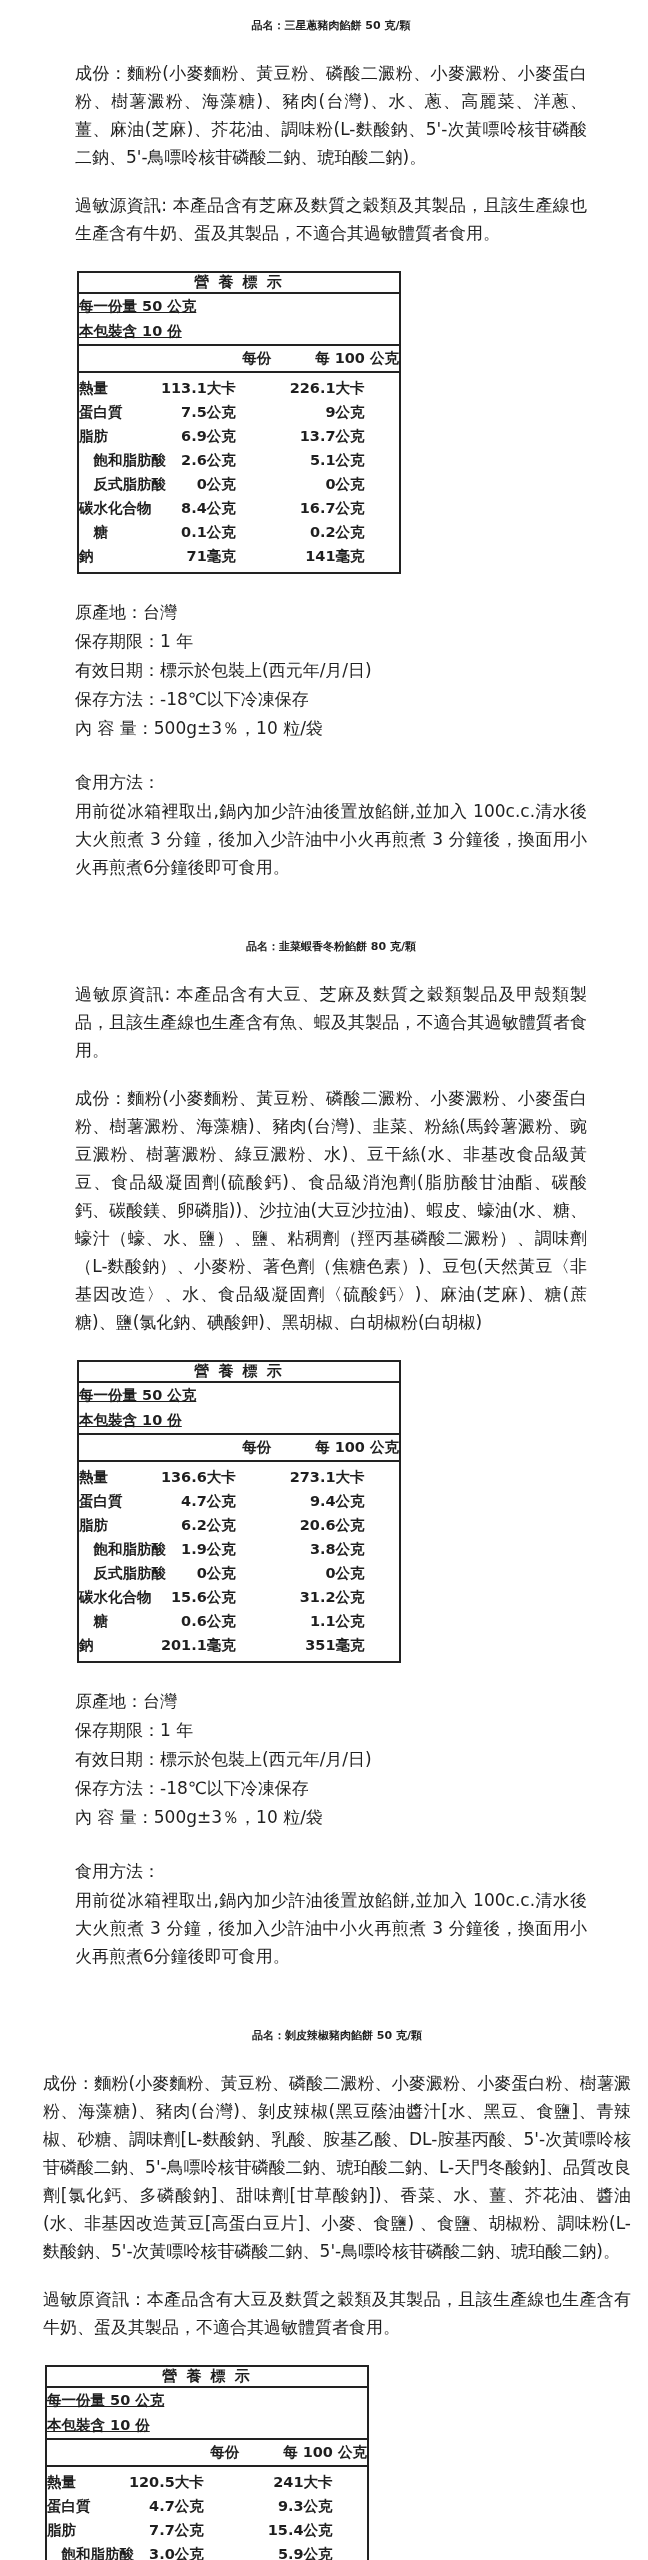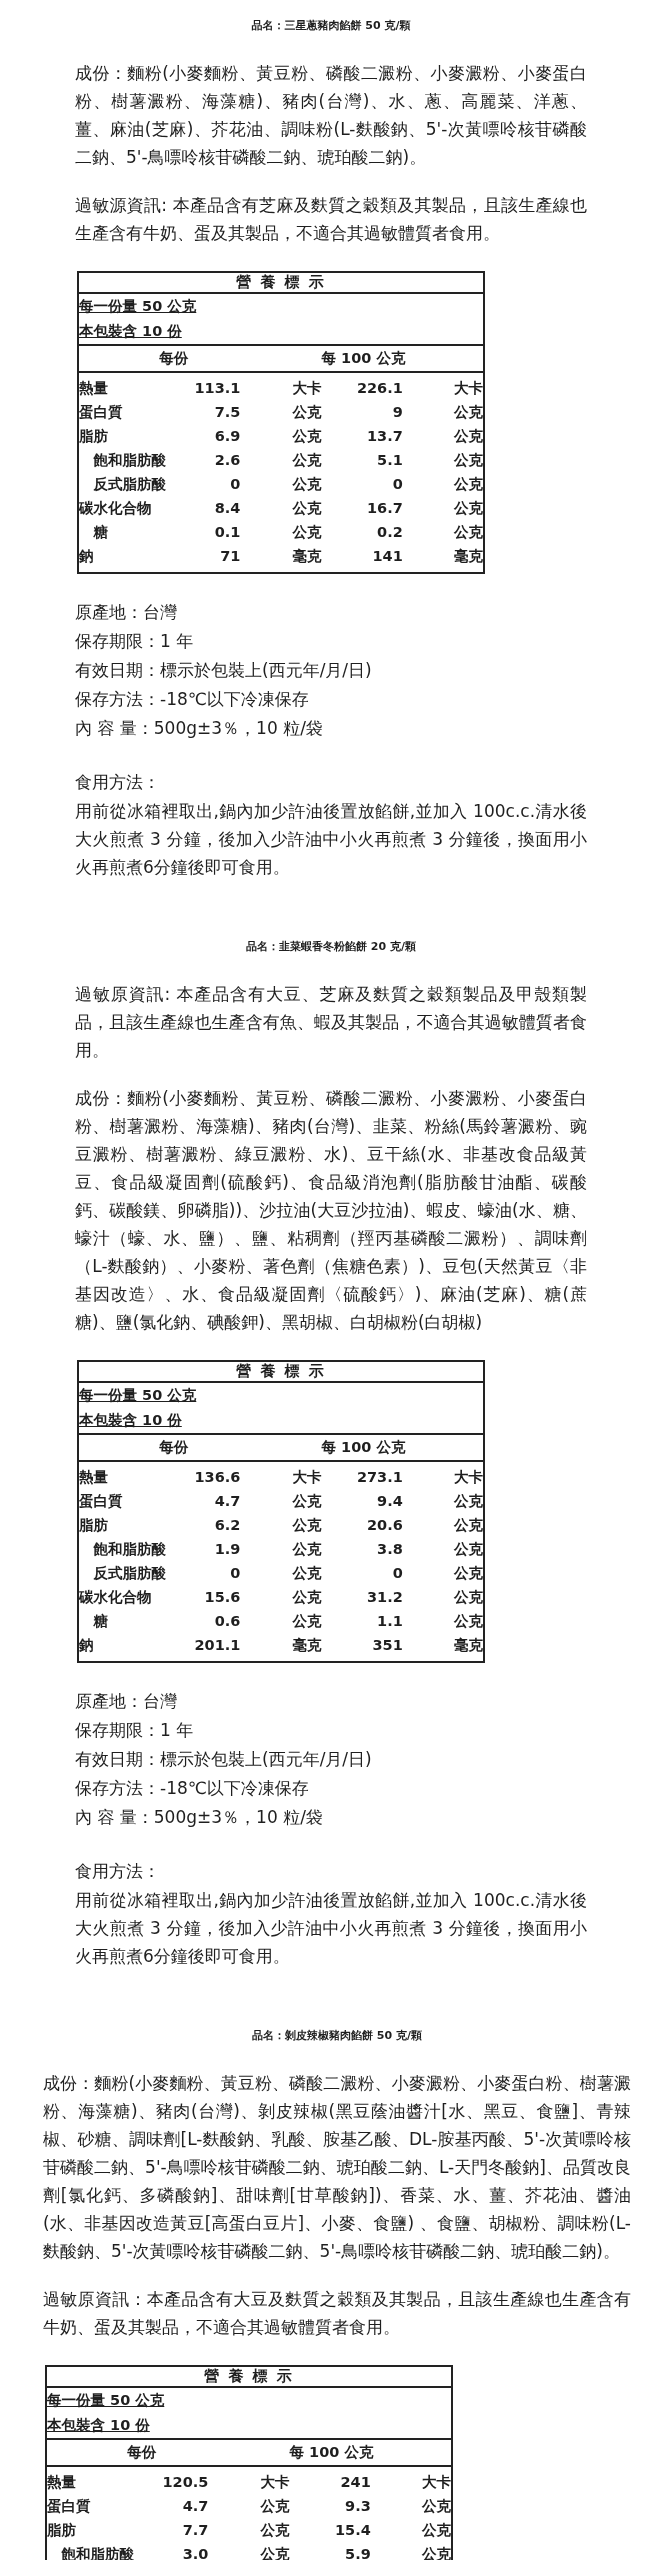--- a/index.html
+++ b/index.html
@@ -13,37 +13,37 @@
   
   .sec-a{margin-left:75px;width:512px;}
   .sec-b{margin-left:43px;width:588px;}
   .name-line{font-size:11px;font-weight:bold;line-height:27px;margin:0 0 0 0;text-align:center;}
   .para{font-size:17px;line-height:28px;margin:20px 0 0 0;text-align:justify;}
   .gap-product{margin-top:52px;}
   
   table.nutrition{
     border-collapse:collapse;
     border:2px solid #222;
-    width:408px;
+    width:324px;
     margin:24px 6px 0 2px;
     font-size:14.5px;
     font-weight:bold;
     table-layout:fixed;
   }
   table.nutrition td{padding:0;}
   td.tbl-title{
     text-align:center;font-size:15px;letter-spacing:2px;
     padding:6px 0;border-bottom:2px solid #222;
   }
   td.serving-cell{border-bottom:2px solid #222;padding:3px 0 4px 6px;line-height:25px;text-decoration:underline;}
   tr.colhead td{border-bottom:2px solid #222;padding:3px 0;}
-  .ch{text-align:left;}
+  .ch{text-align:right;}
   .c-label{width:150px;padding-left:6px;white-space:pre;line-height:24px;}
   .c-val{width:62px;text-align:right;line-height:24px;}
-  .c-unit{width:48px;text-align:right;padding-left:9px;line-height:24px;}
+  .c-unit{width:48px;text-align:left;padding-left:9px;line-height:24px;}
   tbody.rows tr:first-child td{padding-top:3px;}
   tbody.rows tr:last-child td{padding-bottom:4px;}
   .info-block{margin-top:24px;font-size:17px;line-height:29px;}
   .usage-title{font-size:17px;line-height:28px;margin:26px 0 0 0;font-family:Liberation Serif, serif;}
   .usage-text{font-size:17px;line-height:28px;margin:0;text-align:justify;}
 </style>
 </head>
 <body>
 
 <div class="page">
@@ -143,21 +143,21 @@
       <div>有效日期：標示於包裝上(西元年/月/日)</div>
       <div>保存方法：-18℃以下冷凍保存</div>
       <div>內 容 量：500g±3％，10 粒/袋</div>
     </div>
 
     <p class="usage-title">食用方法：</p>
     <p class="usage-text">用前從冰箱裡取出,鍋內加少許油後置放餡餅,並加入 100c.c.清水後大火煎煮 3 分鐘，後加入少許油中小火再煎煮 3 分鐘後，換面用小火再煎煮6分鐘後即可食用。</p>
   </section>
 
   <section class="sec-a gap-product">
-    <p class="name-line">品名：韭菜蝦香冬粉餡餅  20 克/顆</p>
+    <p class="name-line">品名：韭菜蝦香冬粉餡餅  80 克/顆</p>
     <p class="para">過敏原資訊: 本產品含有大豆、芝麻及麩質之穀類製品及甲殼類製品，且該生產線也生產含有魚、蝦及其製品，不適合其過敏體質者食用。</p>
     <p class="para">成份：麵粉(小麥麵粉、黃豆粉、磷酸二澱粉、小麥澱粉、小麥蛋白粉、樹薯澱粉、海藻糖)、豬肉(台灣)、韭菜、粉絲(馬鈴薯澱粉、豌豆澱粉、樹薯澱粉、綠豆澱粉、水)、豆干絲(水、非基改食品級黃豆、食品級凝固劑(硫酸鈣)、食品級消泡劑(脂肪酸甘油酯、碳酸鈣、碳酸鎂、卵磷脂))、沙拉油(大豆沙拉油)、蝦皮、蠔油(水、糖、蠔汁（蠔、水、鹽）、鹽、粘稠劑（羥丙基磷酸二澱粉）、調味劑（L-麩酸鈉）、小麥粉、著色劑（焦糖色素）)、豆包(天然黃豆〈非基因改造〉、水、食品級凝固劑〈硫酸鈣〉)、麻油(芝麻)、糖(蔗糖)、鹽(氯化鈉、碘酸鉀)、黑胡椒、白胡椒粉(白胡椒)</p>
 
     <table class="nutrition">
       <tbody>
         <tr>
             <td class="tbl-title" colspan="5">營 養 標 示</td>
           </tr>
         <tr>
           <td class="serving-cell" colspan="5">

